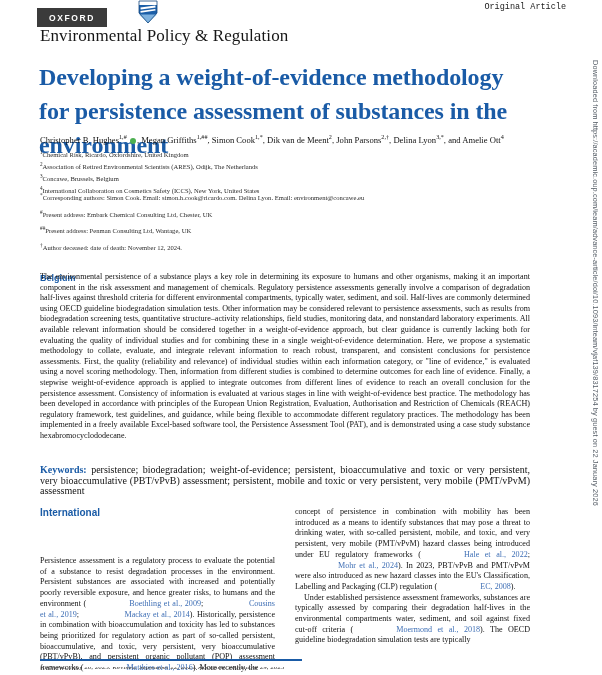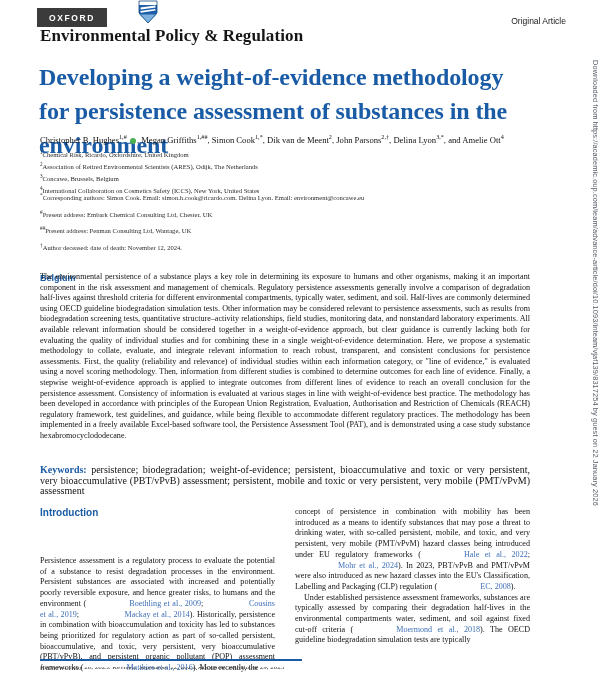--- a/index.html
+++ b/index.html
@@ -44,34 +44,34 @@
     position: absolute;
     left: 138px;
     top: 0px;
     width: 20px;
     height: 24px;
   }
   .crest-svg { display: block; }
   .article-type {
     position: absolute;
     right: 36px;
-    top: 16px;
-    font-family: Liberation Sans, sans-serif;
+    top: 2px;
+    font-family: Liberation Mono, monospace;
     font-size: 8.5px;
     color: #1a1a1a;
   }
 
   
   .section-heading {
     position: absolute;
     left: 40px;
     top: 26px;
     font-family: "Liberation Serif", serif;
     font-size: 17px;
-    font-weight: bold;
+    font-weight: normal;
     color: #161616;
     letter-spacing: 0.1px;
   }
 
   
   .paper-title {
     position: absolute;
     left: 39px;
     top: 44px;
     width: 470px;
@@ -275,21 +275,21 @@
   <div class="footnote"><sup>†</sup>Author deceased: date of death: November 12, 2024.</div>
 </div>
 
 <div class="abstract-head">Belgium</div>
 <div class="abstract-body">The environmental persistence of a substance plays a key role in determining its exposure to humans and other organisms, making it an important component in the risk assessment and management of chemicals. Regulatory persistence assessments generally involve a comparison of degradation half-lives against threshold criteria for different environmental compartments, typically water, sediment, and soil. Half-lives are commonly determined using OECD guideline biodegradation simulation tests. Other information may be considered relevant to persistence assessments, such as results from biodegradation screening tests, quantitative structure–activity relationships, field studies, monitoring data, and nonstandard laboratory experiments. All available relevant information should be considered together in a weight-of-evidence approach, but clear guidance is currently lacking both for evaluating the quality of individual studies and for combining these in a single weight-of-evidence determination. Here, we propose a systematic methodology to collate, evaluate, and integrate relevant information to reach robust, transparent, and consistent conclusions for persistence assessments. First, the quality (reliability and relevance) of individual studies within each information category, or "line of evidence," is evaluated using a novel scoring methodology. Then, information from different studies is combined to determine outcomes for each line of evidence. Finally, a stepwise weight-of-evidence approach is applied to integrate outcomes from different lines of evidence to reach an overall conclusion for the persistence assessment. Consistency of information is evaluated at various stages in line with weight-of-evidence best practice. The methodology has been developed in accordance with principles of the European Union Registration, Evaluation, Authorisation and Restriction of Chemicals (REACH) regulatory framework, test guidelines, and guidance, while being flexible to accommodate different regulatory practices. The methodology has been implemented in a freely available Excel-based software tool, the Persistence Assessment Tool (PAT), and is demonstrated using a case study substance hexabromocyclododecane.</div>
 
 <div class="keywords">
   <span class="keywords-label">Keywords:</span><span> persistence; biodegradation; weight-of-evidence; persistent, bioaccumulative and toxic or very persistent, very bioaccumulative (PBT/vPvB) assessment; persistent, mobile and toxic or very persistent, very mobile (PMT/vPvM) assessment</span>
 </div>
 
-<div class="intro-head">Introduction</div>
+<div class="intro-head">International</div>
 
 <div class="col col-left">
   <p>Persistence assessment is a regulatory process to evaluate the potential of a substance to resist degradation processes in the environment. Persistent substances are associated with increased and potentially poorly reversible exposure, and hence greater risks, to humans and the environment (<span class="ref">Boethling et al., 2009</span>; <span class="ref">Cousins et al., 2019</span>; <span class="ref">Mackay et al., 2014</span>). Historically, persistence in combination with bioaccumulation and toxicity has led to substances being prioritized for regulatory action as part of so-called persistent, bioaccumulative, and toxic, very persistent, very bioaccumulative (PBT/vPvB), and persistent organic pollutant (POP) assessment frameworks (<span class="ref">Matthies et al., 2016</span>). More recently, the</p>
 </div>
 
 <div class="col col-right">
   <p>concept of persistence in combination with mobility has been introduced as a means to identify substances that may pose a threat to drinking water, with so-called persistent, mobile, and toxic, and very persistent, very mobile (PMT/vPvM) hazard classes being introduced under EU regulatory frameworks (<span class="ref">Hale et al., 2022</span>; <span class="ref">Mohr et al., 2024</span>). In 2023, PBT/vPvB and PMT/vPvM were also introduced as new hazard classes into the EU's Classification, Labelling and Packaging (CLP) regulation (<span class="ref">EC, 2008</span>).</p>
   <p>Under established persistence assessment frameworks, substances are typically assessed by comparing their degradation half-lives in the environmental compartments water, sediment, and soil against fixed cut-off criteria (<span class="ref">Moermond et al., 2018</span>). The OECD guideline biodegradation simulation tests are typically</p>
 </div>
 

